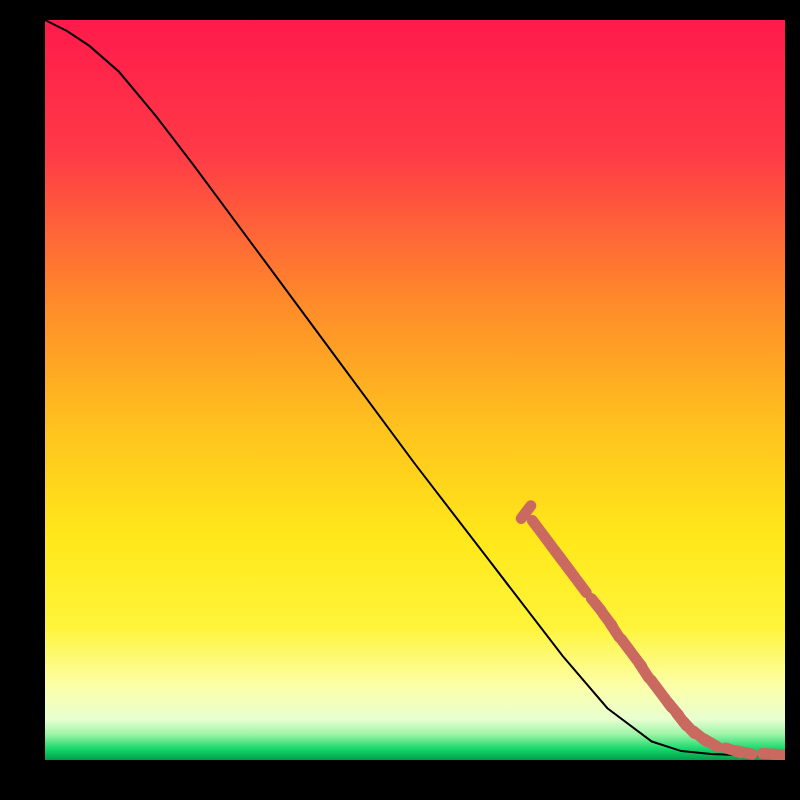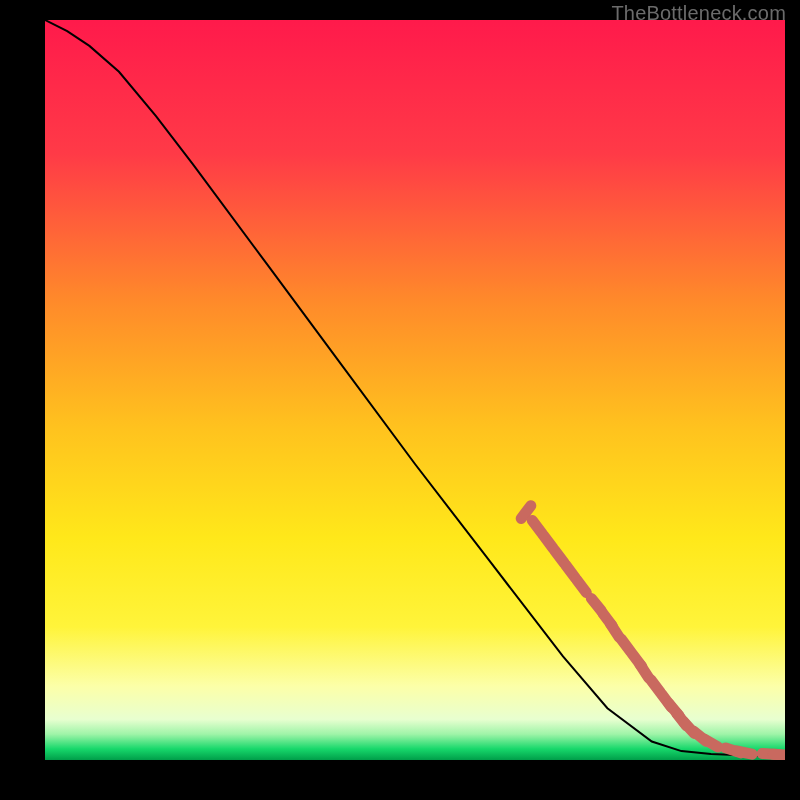--- a/index.html
+++ b/index.html
@@ -93,15 +93,14 @@
           <line x1="659.1" y1="718.9" x2="672.9" y2="727.1" stroke="#c9695f" stroke-width="11" stroke-linecap="round"></line>
           <line x1="680.6" y1="727.9" x2="695.8" y2="732.9" stroke="#c9695f" stroke-width="11" stroke-linecap="round"></line>
           <line x1="691.5" y1="731.0" x2="707.1" y2="734.2" stroke="#c9695f" stroke-width="11" stroke-linecap="round"></line>
           <line x1="717.2" y1="733.6" x2="733.2" y2="734.5" stroke="#c9695f" stroke-width="11" stroke-linecap="round"></line>
           <line x1="728.3" y1="734.3" x2="744.3" y2="735.4" stroke="#c9695f" stroke-width="11" stroke-linecap="round"></line>
         </g>
     </svg>
 
   </div>
 
-  <div class="attribution">TheBottleneck.com</div>
 
 </div>
 
 </body></html>

